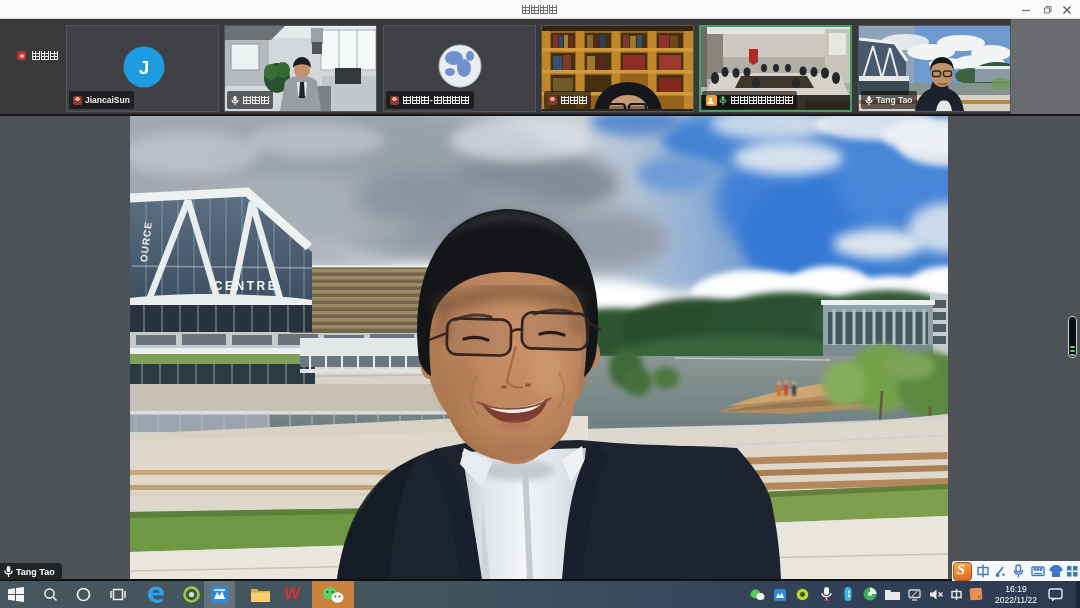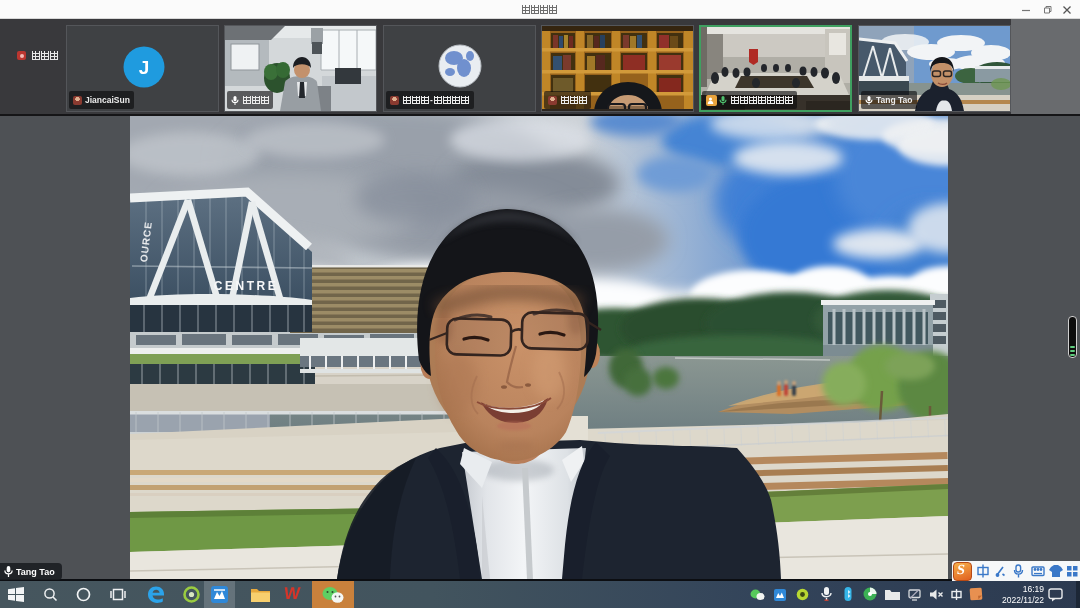--- a/index.html
+++ b/index.html
@@ -30,21 +30,21 @@
 #mainarea{left:0;top:114px;width:1080px;height:467px;background:#4e5155;border-top:2px solid #151517}
 #video{left:130px;top:116px;width:818px;height:463px;background:#9aa3ae}
 #bline{left:0;top:579px;width:1080px;height:2px;background:#0c0e12}
 #namelbl{left:0;top:563px;height:17px;background:rgba(28,30,34,.9);border-radius:0 4px 4px 0;display:flex;align-items:center;padding:0 7px 0 4px;color:#fff;font-size:9px;font-weight:bold}
 #micpill{left:1068px;top:316px;width:9px;height:42px;background:#0d0d0d;border:1px solid #cfcfcf;border-radius:4px}
 #micpill i{position:absolute;left:1px;width:5px;height:2px;background:#5ecb7d;border-radius:1px}
 
 #sogou{left:952px;top:561px;width:128px;height:20px;background:#f6f8f9;border-radius:3px 0 0 0;display:flex;align-items:center}
 
 #taskbar{left:0;top:581px;width:1080px;height:27px;background:linear-gradient(90deg,#46565e 0%,#42545e 40%,#33445A 70%,#2c3a50 100%)}
-#clock{left:988px;top:3px;width:56px;color:#fff;font-size:8.5px;text-align:right;line-height:10.5px}
+#clock{left:988px;top:3px;width:56px;color:#fff;font-size:8.5px;text-align:center;line-height:10.5px}
 </style></head><body>
 <div id="stage">
   <div class="abs" id="titlebar">
     <span class="abs" id="title-txt" style="color:#565656"><span class="cjk"></span><span class="cjk"></span><span class="cjk"></span><span class="cjk"></span></span>
     <svg class="abs winbtn" style="left:1020px" width="12" height="12">
         <path d="M2 6.5h8" stroke="#777" stroke-width="1.2"></path>
       </svg>
     <svg class="abs winbtn" style="left:1041px" width="12" height="12">
         <path d="M3.5 4h5v5h-5z" fill="none" stroke="#777" stroke-width="1"></path>
         <path d="M5 4v-1.5h5v5H8.5" fill="none" stroke="#777" stroke-width="1"></path>

